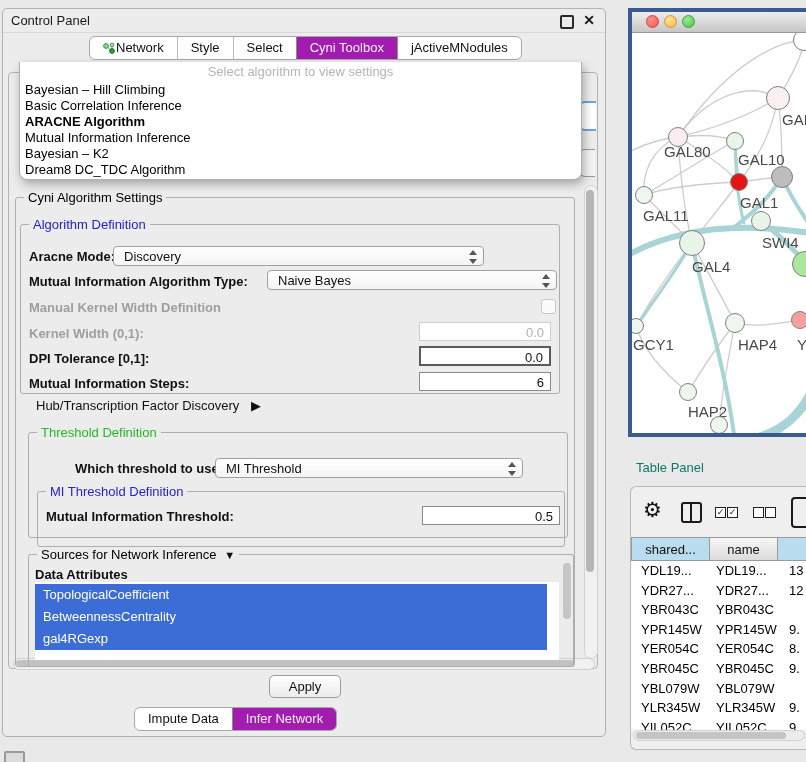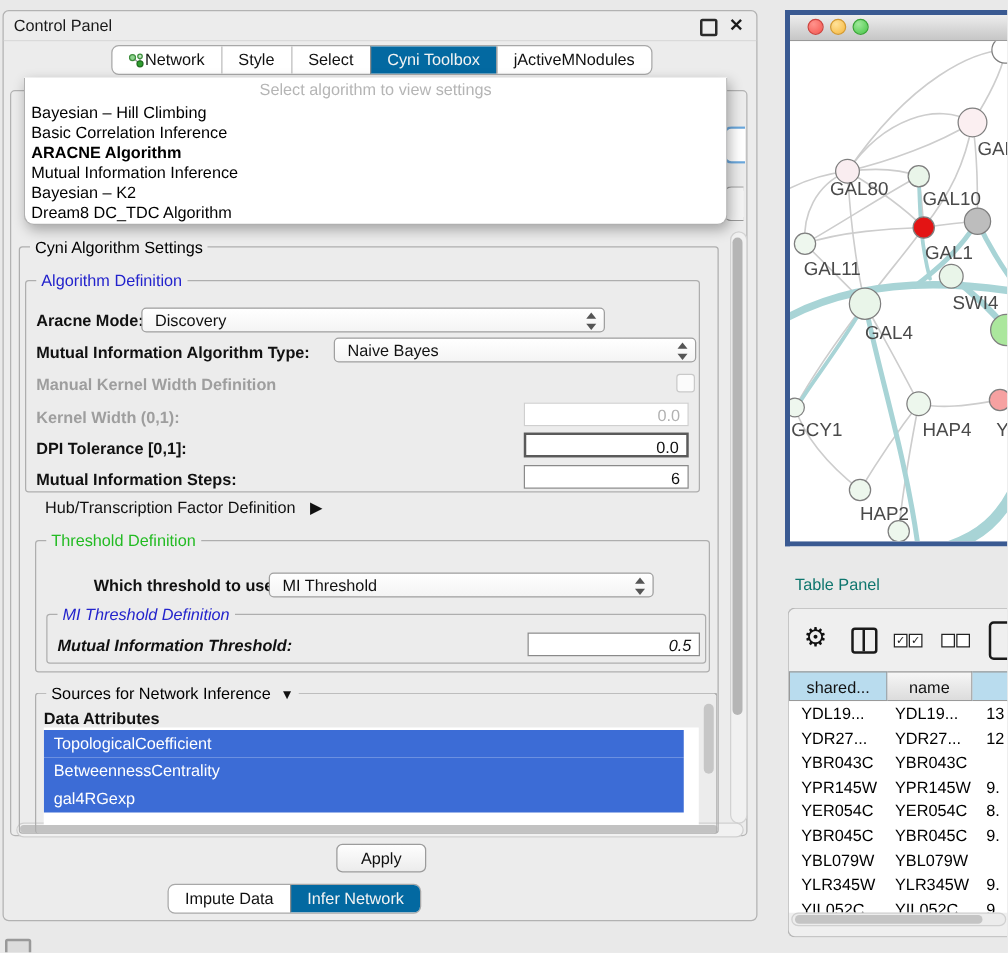--- a/index.html
+++ b/index.html
@@ -10,39 +10,39 @@
   .cp-titlebar{position:relative;height:23px;border-bottom:1px solid #dadada;}
   .cp-title{position:absolute;left:8px;top:4px;font-size:13px;color:#1a1a1a;}
   .float-icon{position:absolute;right:31px;top:6px;width:10px;height:10px;border:2px solid #2a2a2a;border-radius:2px;}
   .close-icon{position:absolute;right:10px;top:3px;font-size:14px;font-weight:bold;color:#1a1a1a;}
   
   .tabbar{position:absolute;display:flex;height:22px;background:#fff;border:1px solid #a8a8a8;border-radius:6px;overflow:hidden;}
   .tabbar-top{left:86px;top:27px;}
   .tabbar-bottom{left:131px;top:698px;}
   .tab{display:flex;align-items:center;padding:0 13px;font-size:13px;color:#111;line-height:22px;border-left:1px solid #bdbdbd;white-space:nowrap;}
   .tab:first-child{border-left:none;}
-  .tab.selected{background:#0369a1;color:#f3f3f3;border-left-color:#8c8c8c;justify-content:center;}
+  .tab.selected{background:#a21caf;color:#f3f3f3;border-left-color:#8c8c8c;justify-content:center;}
   .tab.selected + .tab{border-left-color:#8c8c8c;}
   
   #settings-outer{position:absolute;left:5px;top:63px;width:590px;height:597px;border:1px solid #b3b3b3;border-radius:4px;box-sizing:border-box;}
   .frag-blue{position:absolute;left:570px;top:28px;width:15px;height:26px;background:#fff;border:2px solid #6aa7dc;border-right:none;border-radius:6px 0 0 6px;}
   .frag-btn{position:absolute;left:570px;top:76px;width:15px;height:26px;background:#f3f3f3;border:1px solid #9a9a9a;border-right:none;border-radius:6px 0 0 6px;}
   .vscroll{position:absolute;left:575px;top:112px;width:12px;height:472px;background:#f1f1f1;border:1px solid #d2d2d2;border-radius:7px;}
   .vscroll .thumb{position:absolute;left:1px;top:4px;width:8px;height:382px;background:#b5b5b5;border-radius:5px;}
   .hscroll{position:absolute;left:4px;top:585px;width:580px;height:10px;background:#f1f1f1;border:1px solid #cfcfcf;border-radius:6px;}
   .hscroll .thumb{position:absolute;left:2px;top:1px;width:558px;height:6px;background:#c2c2c2;border-radius:4px;}
   
   .grp{position:absolute;border:1px solid #aeaeae;border-radius:3px;box-sizing:border-box;}
   .legend{position:absolute;top:-8px;left:8px;background:#ececec;padding:0 4px;font-size:13px;white-space:nowrap;}
   .legend.blue{color:#2323cc;}
   .legend.green{color:#23bb23;}
   #grp-cyni{left:6px;top:124px;width:560px;height:470px;}
   #grp-alg{left:4px;top:26px;width:540px;height:170px;}
   #grp-threshold{left:12px;top:234px;width:540px;height:106px;}
-  #grp-mith{left:8px;top:58px;width:528px;height:40px;font-style:italic;}
+  #grp-mith{left:8px;top:58px;width:528px;height:56px;}
   #grp-sources{left:12px;top:356px;width:546px;height:113px;border-bottom:none;}
   .flabel{position:absolute;font-size:13px;font-weight:bold;color:#111;white-space:nowrap;}
   .flabel.dis{color:#9e9e9e;}
   .plain{position:absolute;font-size:13px;color:#111;white-space:nowrap;}
   .combo{position:absolute;height:20px;background:linear-gradient(#ffffff,#f4f4f4);border:1px solid #a0a0a0;border-radius:4px;
     font-size:13px;line-height:20px;padding-left:10px;box-sizing:border-box;color:#111;}
   .stepper{position:absolute;right:6px;top:3px;width:9px;height:14px;}
   .stepper:before,.stepper:after{content:"";position:absolute;left:1px;border-left:4px solid transparent;border-right:4px solid transparent;}
   .stepper:before{top:0;border-bottom:5px solid #555;}
   .stepper:after{bottom:0;border-top:5px solid #555;}
@@ -171,21 +171,21 @@
           <span class="checkbox" style="left:520px;top:74px;"></span>
           <span class="flabel dis" style="left:8px;top:101px;">Kernel Width (0,1):</span>
           <div class="tfield dis" style="left:398px;top:97px;width:132px;">0.0</div>
           <span class="flabel" style="left:8px;top:126px;">DPI Tolerance [0,1]:</span>
           <div class="tfield focus" style="left:398px;top:121px;width:132px;">0.0</div>
           <span class="flabel" style="left:8px;top:151px;">Mutual Information Steps:</span>
           <div class="tfield" style="left:398px;top:147px;width:132px;">6</div>
         </div>
 
         <span class="plain" style="left:20px;top:200px;">
-          <span>Hub/Transcription Factor Definition</span>
+          <span>Hub/Transcription Factor Discovery</span>
           <span class="arrow-r">▶</span>
         </span>
 
         <div class="grp" id="grp-threshold">
           <span class="legend green">Threshold Definition</span>
           <span class="flabel" style="left:46px;top:28px;">Which threshold to use:</span>
           <div class="combo" style="left:186px;top:25px;width:308px;">
             <span>MI Threshold</span>
             <span class="stepper"></span>
           </div>

